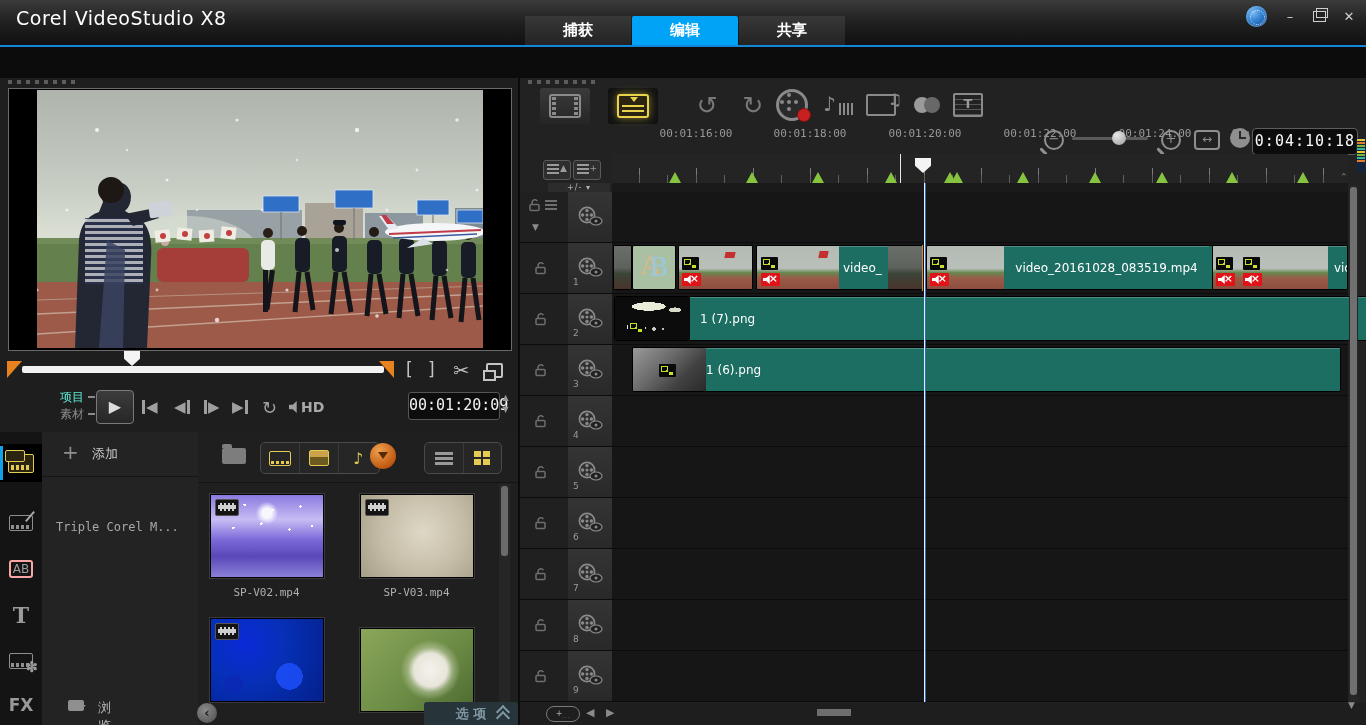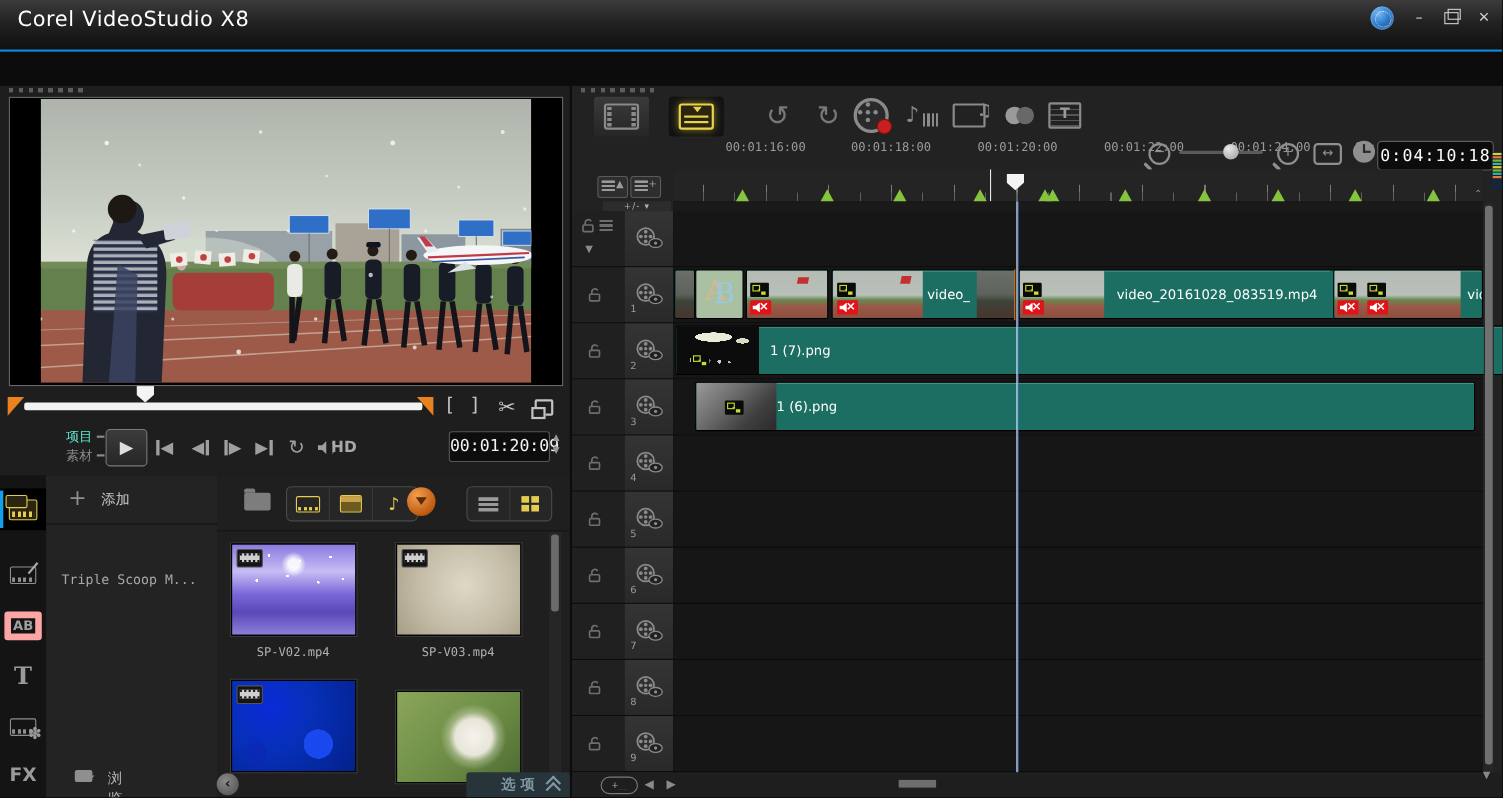--- a/index.html
+++ b/index.html
@@ -68,21 +68,21 @@
   .sideitem.active{background:#000;}
   .sideitem.active:before{content:"";position:absolute;left:0;top:2px;bottom:2px;width:3px;background:#14a0e8;}
   .media-ic{width:24px;height:17px;border:1px solid #e4cc52;border-radius:2px;position:relative;background:#2a2410;}
   .media-ic:before{content:"";position:absolute;left:-4px;top:-5px;width:18px;height:10px;border:1px solid #e4cc52;background:#2a2410;border-radius:2px;}
   .media-ic:after{content:"";position:absolute;left:2px;bottom:2px;right:2px;height:5px;
      background:repeating-linear-gradient(90deg,#e4cc52 0 3px,transparent 3px 5px);}
   .film-g{width:22px;height:14px;border:1px solid #8f8f8f;border-radius:2px;position:relative;}
   .film-g:after{content:"";position:absolute;left:1px;right:1px;bottom:1px;height:4px;
      background:repeating-linear-gradient(90deg,#8f8f8f 0 3px,transparent 3px 5px);}
   .wand{position:absolute;margin-left:18px;margin-top:-14px;width:2px;height:13px;background:#a8a8a8;transform:rotate(40deg);}
-  .ab-ic{border:6px solid #fca5a5;border-radius:3px;padding:0 2px;font-size:12px;font-weight:bold;color:#9f9f9f;}
+  .ab-ic{border:2px solid #fca5a5;border-radius:3px;padding:0 2px;font-size:12px;font-weight:normal;color:#9f9f9f;}
   .t-ic{font-size:22px;font-weight:bold;color:#9a9a9a;font-family:"DejaVu Serif","Liberation Serif",serif;}
   .fx-ic{font-size:17px;font-weight:bold;color:#9a9a9a;}
   .flower{font-size:15px;color:#9a9a9a;}
   .lib-cats{position:absolute;left:42px;top:0;width:156px;height:293px;background:#232323;border-right:1px solid #0d0d0d;}
   .addrow{position:absolute;left:0;top:0;width:156px;height:44px;border-bottom:1px solid #141414;color:#c8c8c8;}
   .plus{position:absolute;left:20px;top:12px;width:18px;height:18px;color:#8f8f8f;font-size:20px;line-height:17px;}
   .addlab{position:absolute;left:50px;top:13px;font-size:13px;}
   .catitem{position:absolute;left:0;width:156px;height:26px;line-height:26px;padding-left:14px;box-sizing:border-box;
     color:#a8a8a8;font-family:"DejaVu Sans Mono",monospace;font-size:12px;white-space:nowrap;}
   .catitem.sel{background:#363636;color:#e8c84a;font-family:"DejaVu Sans","Liberation Sans",sans-serif;font-size:13px;}
@@ -247,20 +247,25 @@
   <symbol id="sym-lock" viewBox="0 0 14 14">
     <rect x="2" y="6.5" width="9" height="6" rx="1" fill="none" stroke="currentColor" stroke-width="1.5"></rect>
     <path d="M4,6.5 V4.4 a2.9,2.9 0 0 1 5.4,-1.3" fill="none" stroke="currentColor" stroke-width="1.5"></path>
   </symbol>
 </svg>
 
 <div id="root">
 
   <header class="titlebar">
     <div class="app-title"><b>Corel</b><span>VideoStudio X8</span></div>
+    <div class="tabs">
+      <div class="tab">捕获</div>
+      <div class="tab active">编辑</div>
+      <div class="tab">共享</div>
+    </div>
     <div class="winctl">
       <div class="sphere"></div>
       <div class="wbtn">–</div>
       <div class="wrestore"></div>
       <div class="wbtn">✕</div>
     </div>
   </header>
 
 
   <section id="preview">
@@ -470,21 +475,21 @@
       <div class="sideitem" style="top:254px;">
           <span class="fx-ic">FX</span>
         </div>
     </div>
 
     <div class="lib-cats">
       <div class="addrow">
         <span class="plus">+</span>
         <span class="addlab">添加</span>
       </div>
-      <div class="catitem" style="top:82px;">Triple Scoop M...</div>
+      <div class="catitem" style="top:82px;">Triple Corel M...</div>
       <div class="browserow">
         <span class="browse-ic"></span>
         <span class="browselab">浏览</span>
       </div>
     </div>
 
     <div class="gallery">
       <div class="gtools">
         <span class="folder"></span>
         <div class="ggroup" style="left:62px;width:118px;">

